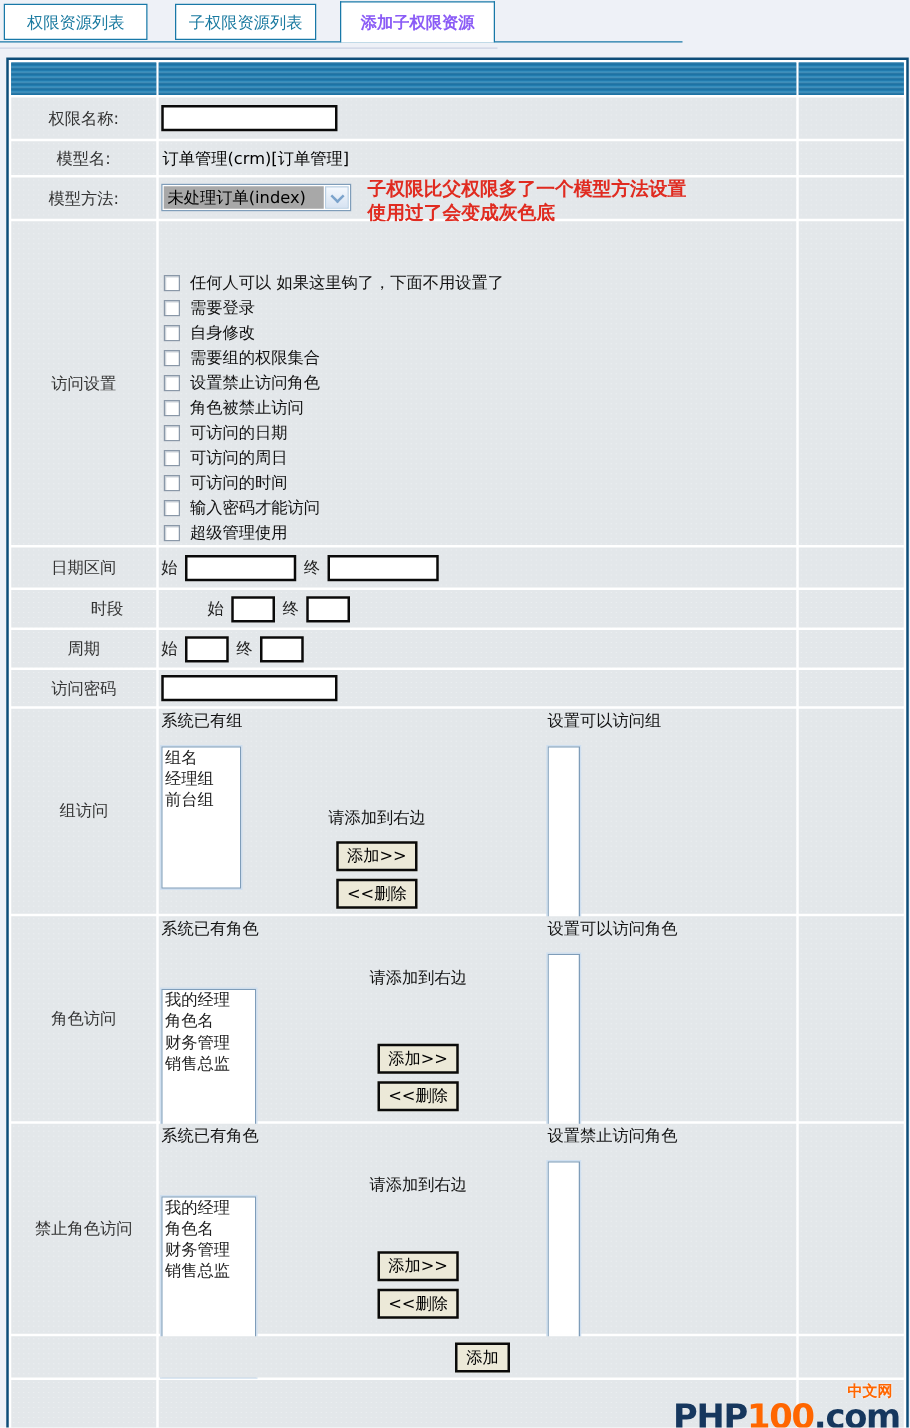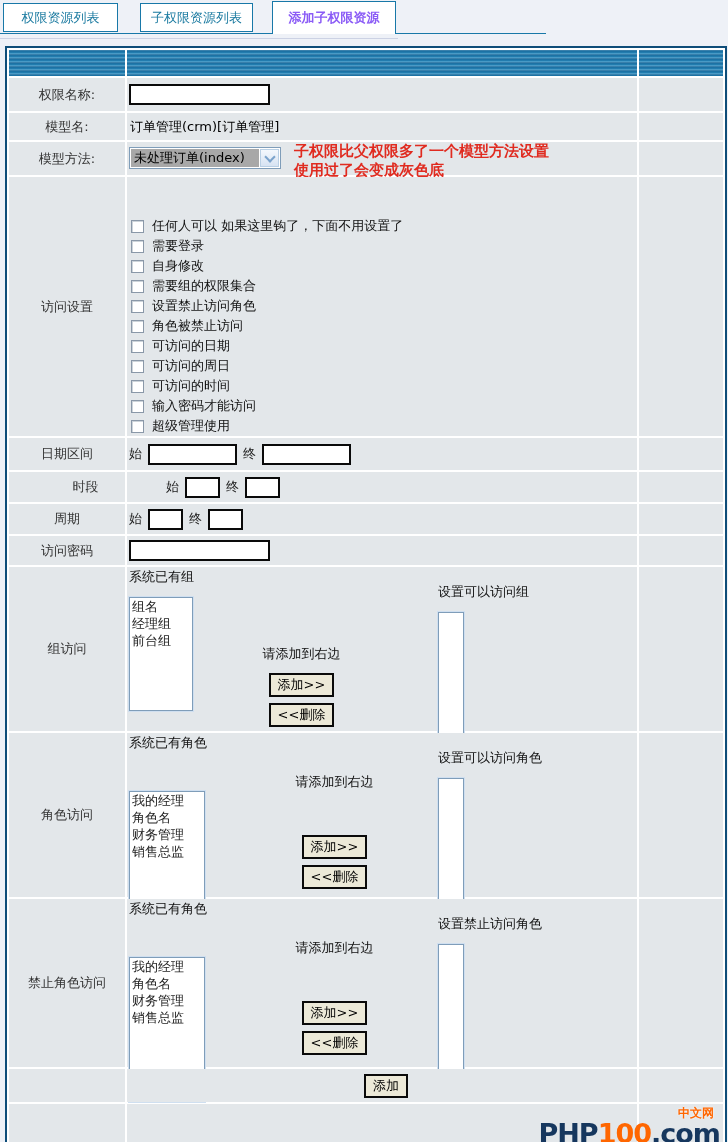--- a/index.html
+++ b/index.html
@@ -93,21 +93,21 @@
   .t-mid-0{left:112px;width:125px;}
   .t-mid-1{left:150px;width:115px;}
   .hint{font-size:13px;color:#111;white-space:nowrap;}
   .m0 .hint{margin-top:78px;}
   .m1 .hint{margin-top:40px;}
   .btn{background:#ece9d8;border:2px solid #0a0a0a;font-family:inherit;font-size:13px;
     padding:1px 7px;cursor:pointer;white-space:nowrap;}
   .m0 .btn-add{margin-top:10px;}
   .m1 .btn-add{margin-top:44px;}
   .btn-del{margin-top:6px;}
-  .t-right{position:absolute;left:311px;top:16px;}
+  .t-right{position:absolute;left:311px;top:1px;}
   .btn-submit{margin:5px 0 0 237px;}
   
   .logo{position:absolute;right:5px;bottom:8px;text-align:right;line-height:1;}
   .logo-tag{display:block;font-size:12px;font-weight:bold;color:#ff6600;
     margin:0 6px 1px 0;text-shadow:0 0 2px #fff;}
   .logo-main{font-size:27px;font-weight:bold;letter-spacing:-1px;}
   .logo-php,.logo-com{color:#16375e;}
   .logo-100{color:#ff6600;}
 </style>
 </head>

